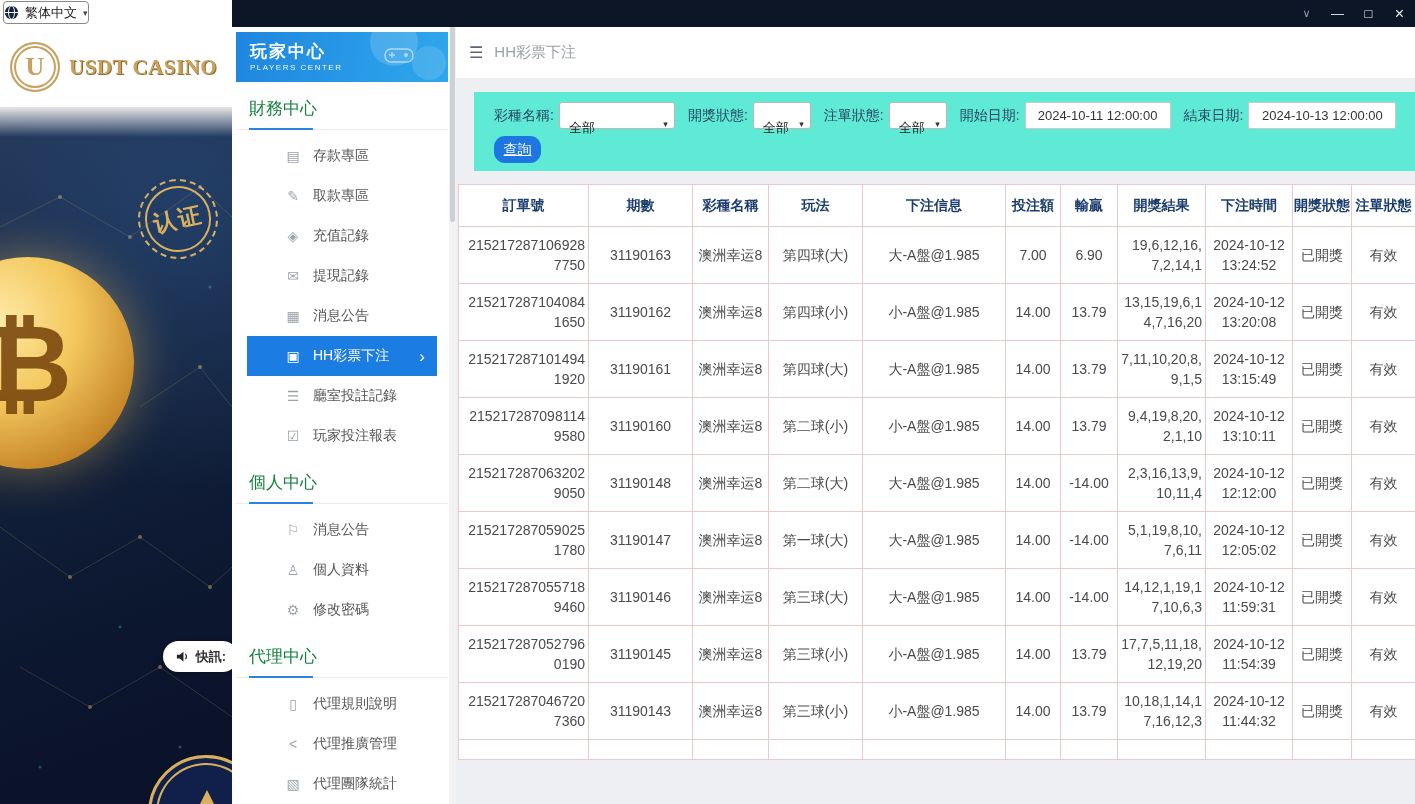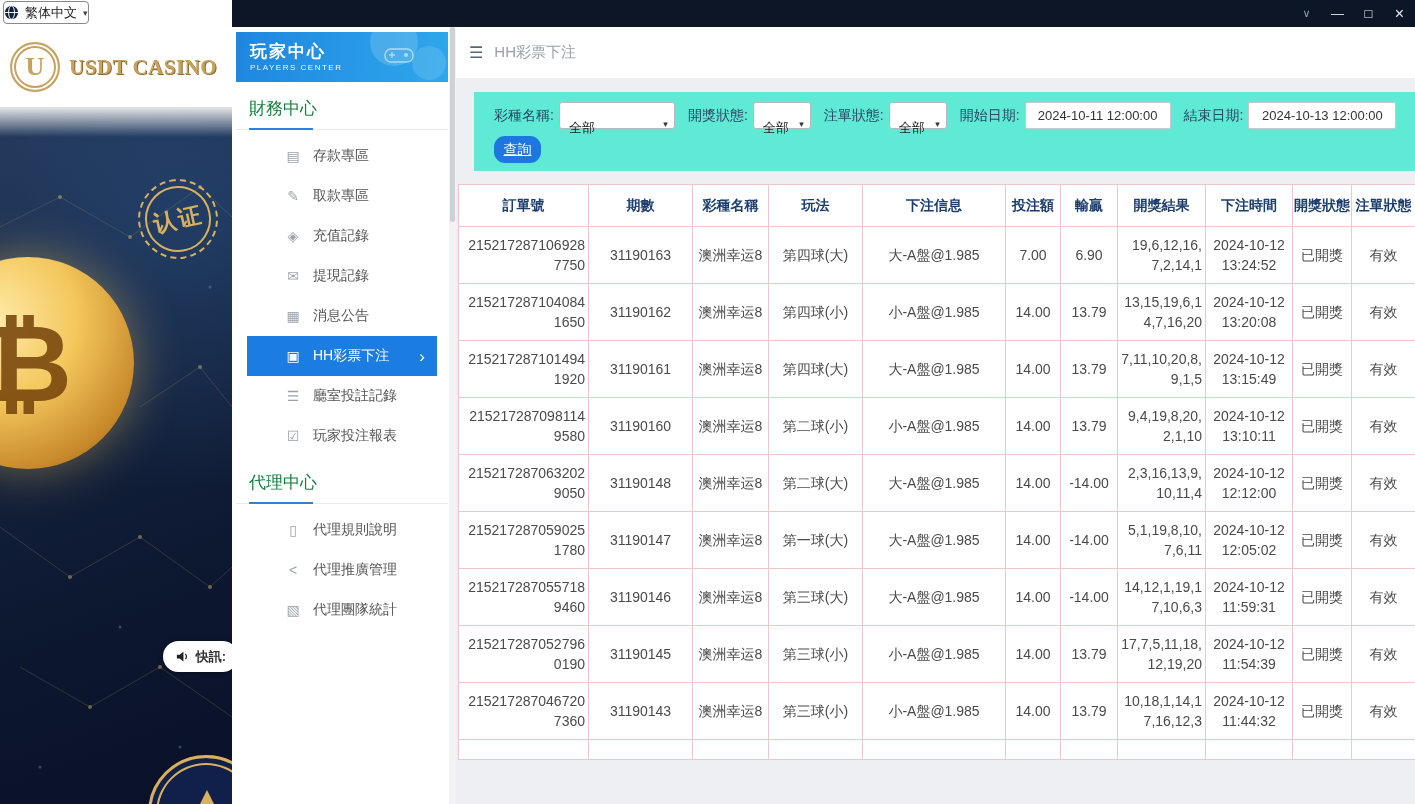--- a/index.html
+++ b/index.html
@@ -228,20 +228,37 @@
                 <span class="side-icon" data-name="room-bet-record-icon">☰</span>
                 <span class="side-label" data-name="sidebar-item-label">廳室投註記錄</span>
               </div>
               <div class="side-item" data-name="sidebar-item-player-bet-report">
                 <span class="side-icon" data-name="bet-report-icon">☑</span>
                 <span class="side-label" data-name="sidebar-item-label">玩家投注報表</span>
               </div>
             </div>
           </div>
           <div data-name="sidebar-section">
+            <div class="side-section-title" data-name="sidebar-section-title">個人中心</div>
+            <div class="side-items">
+              <div class="side-item" data-name="sidebar-item-announcements">
+                <span class="side-icon" data-name="announcement-icon">⚐</span>
+                <span class="side-label" data-name="sidebar-item-label">消息公告</span>
+              </div>
+              <div class="side-item" data-name="sidebar-item-profile">
+                <span class="side-icon" data-name="profile-icon">♙</span>
+                <span class="side-label" data-name="sidebar-item-label">個人資料</span>
+              </div>
+              <div class="side-item" data-name="sidebar-item-change-password">
+                <span class="side-icon" data-name="gear-icon">⚙</span>
+                <span class="side-label" data-name="sidebar-item-label">修改密碼</span>
+              </div>
+            </div>
+          </div>
+          <div data-name="sidebar-section">
             <div class="side-section-title" data-name="sidebar-section-title">代理中心</div>
             <div class="side-items">
               <div class="side-item" data-name="sidebar-item-agent-rules">
                 <span class="side-icon" data-name="document-icon">▯</span>
                 <span class="side-label" data-name="sidebar-item-label">代理規則說明</span>
               </div>
               <div class="side-item" data-name="sidebar-item-agent-promotion">
                 <span class="side-icon" data-name="share-icon">&lt;</span>
                 <span class="side-label" data-name="sidebar-item-label">代理推廣管理</span>
               </div>

